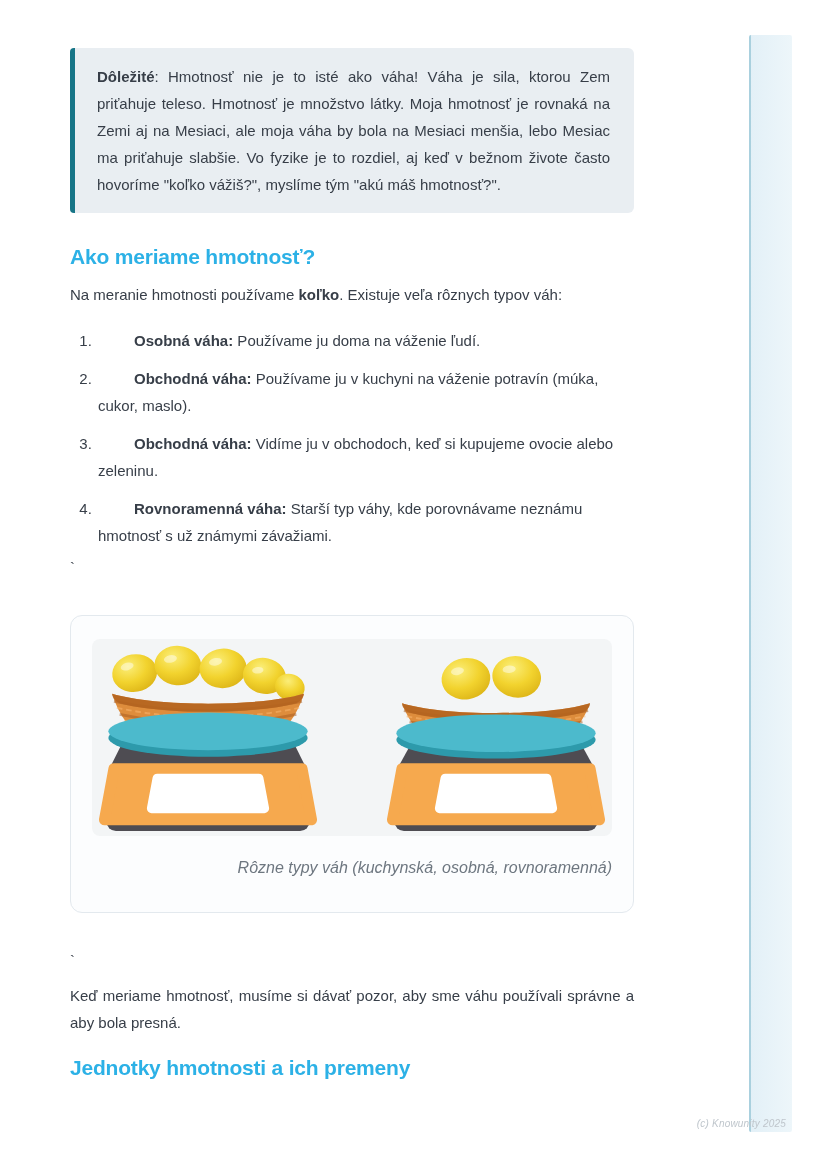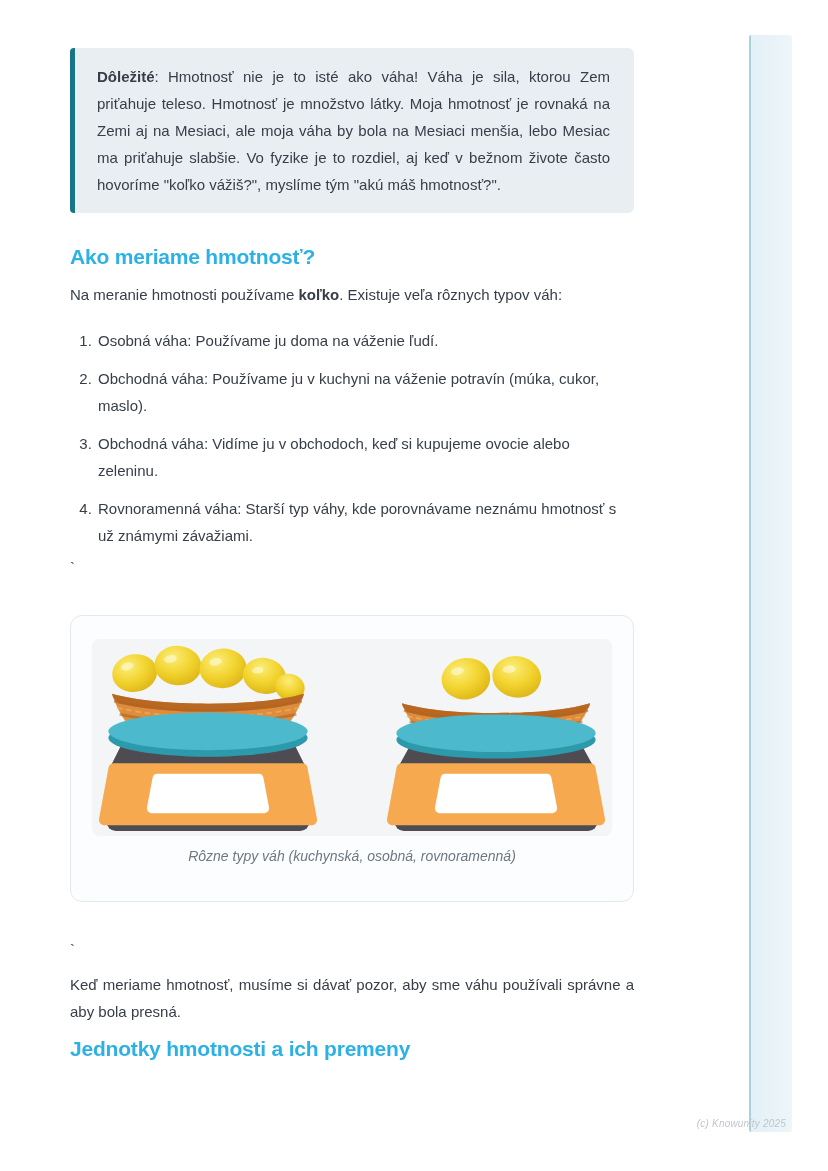--- a/index.html
+++ b/index.html
@@ -48,31 +48,31 @@
   .callout b{font-weight:bold;}
 
   
   .section-heading{
     margin:32px 0 0 0;
     font-size:21px;line-height:24px;
     font-weight:bold;
     color:var(--heading-accent);
     letter-spacing:-0.2px;
   }
-  .section-heading.second{margin-top:12px;}
+  .section-heading.second{margin-top:20px;}
 
   
   .para{margin:14px 0 0 0;font-size:15px;line-height:24px;color:var(--body-text);}
   .para b{font-weight:bold;}
   .para.justified{line-height:27px;text-align:justify;margin-top:14px;}
 
   
   ol.scale-list{margin:20px 0 0 0;padding:0 0 0 26px;font-size:15px;line-height:27.5px;}
   ol.scale-list li{margin:0 0 10px 0;padding-left:2px;max-width:522px;}
-  ol.scale-list li b{font-weight:normal;}
+  ol.scale-list li b{font-weight:bold;margin-left:36px;}
 
   .stray{display:block;margin-top:4px;font-size:15px;line-height:15px;color:var(--body-text);}
   .stray.second{margin-top:40px;}
 
   
   .figure-card{
     margin-top:40px;
     border:1px solid #e3e9ee;
     border-radius:12px;
     background:#fcfdfe;
@@ -85,24 +85,24 @@
     border-radius:8px;
     display:flex;
     justify-content:space-between;
     align-items:flex-end;
     padding:0 3px;
     box-sizing:border-box;
     overflow:hidden;
   }
   .figure-image svg{display:block;margin-bottom:5px;}
   .figure-caption{
-    margin:12px 0 0 0;
-    text-align:center;
+    margin:23px 0 0 0;
+    text-align:right;
     font-style:italic;
-    font-size:14px;line-height:17px;
+    font-size:16px;line-height:17px;
     color:var(--caption-text);
   }
 
   
   .scroll-strip{
     position:absolute;
     left:749px;top:35px;
     width:41px;height:1097px;
     background:linear-gradient(to right,var(--scrollbar-fill),#edf6fa);
     border-left:2px solid var(--scrollbar-edge);

